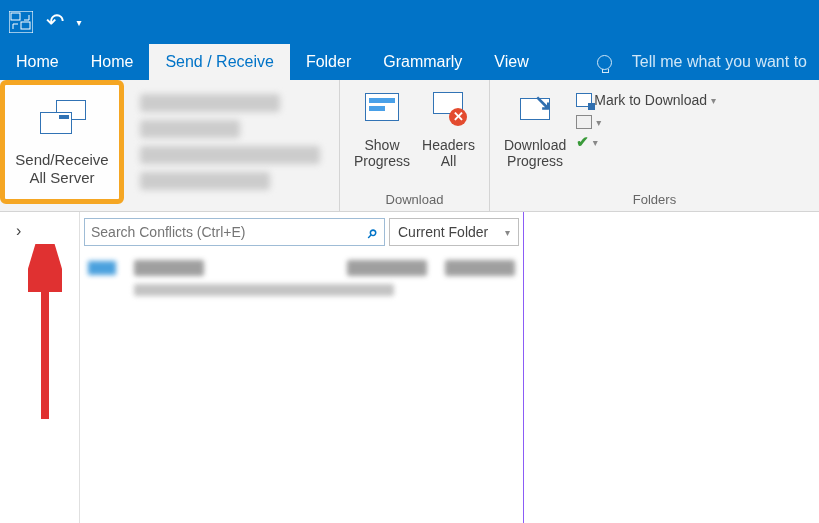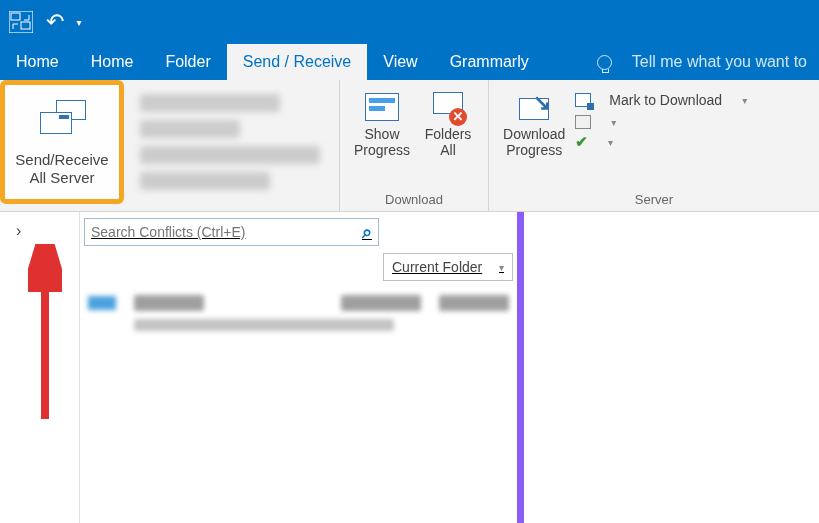--- a/index.html
+++ b/index.html
@@ -20,26 +20,26 @@
 .bulb:after { content:""; position:absolute; bottom:-4px; left:4px; width:5px; height:3px; border:1.5px solid #cfe6f7; border-top:none; }
 
 
 .ribbon { height: 132px; background: #f3f3f3; border-bottom: 1px solid #d4d4d4; display: flex; position:relative; }
 .group { border-right: 1px solid #d4d4d4; padding: 4px 8px 2px 8px; display:flex; flex-direction:column; justify-content:space-between; }
 .group-label { text-align:center; font-size:13px; color:#666; padding-bottom:2px; }
 .group-body { flex:1; display:flex; align-items:flex-start; }
 
 
 .bigbtn { display:flex; flex-direction:column; align-items:center; justify-content:flex-start; padding: 4px 6px 0 6px; cursor:pointer; min-width:64px; }
-.bigbtn .lbl { font-size:14px; color:#444; text-align:center; line-height:1.15; margin-top:0; }
+.bigbtn .lbl { font-size:14px; color:#444; text-align:center; line-height:1.15; margin-top:11px; }
 .bigbtn .ico { width:44px; height:38px; display:flex; align-items:center; justify-content:center; position:relative; }
 
 
 .smallcol { display:flex; flex-direction:column; gap:3px; padding-top:6px; }
-.smallrow { display:flex; align-items:center; gap:18px; font-size:14px; color:#444; padding:2px 4px; cursor:pointer; white-space:nowrap; }
+.smallrow { display:flex; align-items:center; gap:2px; font-size:14px; color:#444; padding:2px 4px; cursor:pointer; white-space:nowrap; }
 .drop { font-size:10px; color:#888; margin-left:2px; }
 
 
 .highlight { position:absolute; left:0; top:0; width:124px; height:124px; border:5px solid #f5a623; border-radius:6px; pointer-events:none; background: rgba(255,255,255,0.85); z-index:2; }
 .sr-btn { position:absolute; left:0; top:0; width:124px; height:124px; z-index:3; display:flex; flex-direction:column; align-items:center; justify-content:center; cursor:pointer; }
 .sr-btn .pic { width:56px; height:40px; position:relative; }
 .sr-btn .env1 { position:absolute; left:22px; top:3px; width:30px; height:20px; background:#fff; border:1.5px solid #3173b5; }
 .sr-btn .env2 { position:absolute; left:6px; top:15px; width:32px; height:22px; background:#fff; border:1.5px solid #3173b5; }
 .sr-btn .env2:before { content:""; position:absolute; right:2px; top:2px; width:10px; height:4px; background:#3173b5; }
 .sr-btn .txt { font-size:15px; color:#444; text-align:center; line-height:1.2; margin-top:14px; }
@@ -65,26 +65,26 @@
 .ico-unmark{border:1px solid #888;background:#f0f0f0;}
 .ico-check{color:#3a9a3a;font-size:15px;font-weight:bold;line-height:12px;}
 
 
 .content { display:flex; height: calc(523px - 44px - 36px - 132px); }
 .navpane { width:80px; border-right:1px solid #e0e0e0; position:relative; padding-top:10px; }
 .chev { font-size:16px; color:#444; padding-left:16px; cursor:pointer; }
 .arrow-annot { position:absolute; left:28px; top:32px; pointer-events:none; }
 
 .main { flex:1; display:flex; }
-.listpane { width:444px; border-right:7px solid #8b5cf6;text-decoration:underline; }
+.listpane { width:444px; border-right:1px solid #8b5cf6; }
 .searchrow { display:flex; gap:4px; padding:6px 4px; }
 .searchbox { flex:1; display:flex; align-items:center; border:1px solid #9fbcd6; height:28px; padding:0 6px; background:#fff;}
 .searchbox input { border:none; outline:none; flex:1; font-size:14px; color:#888; background:transparent;}
 .searchbox .mag { color:#0173c7; font-size:18px; font-weight:bold; cursor:pointer;}
-.scopebox { width:130px; border:1px solid #bfbfbf; height:28px; display:flex; align-items:center; justify-content:space-between; padding:0 8px; font-size:14px; color:#444; cursor:pointer;margin-top:35px;}
+.scopebox { width:130px; border:1px solid #bfbfbf; height:28px; display:flex; align-items:center; justify-content:space-between; padding:0 8px; font-size:14px; color:#444; cursor:pointer;}
 .msglist { padding:8px; }
 .msgrow1 { display:flex; align-items:center; gap:18px; filter:blur(2.5px); opacity:0.8;}
 .msgrow1 .blue{width:28px;height:14px;background:#1f8ad6;}
 .msgrow1 .t{height:16px;background:#888;border-radius:2px;}
 .msgrow2 { padding:8px 0 0 46px; filter:blur(2.5px); opacity:0.7;}
 .msgrow2 .t{height:12px;width:260px;background:#aaa;border-radius:2px;}
 .reading { flex:1; background:#fff; }
 </style>
 </head>
 <body>
@@ -98,24 +98,24 @@
         <path d="M9 13 L4 13 L4 18 M15 9 L20 9 L20 4" stroke="#fff" fill="none"></path>
       </svg>
   </div>
   <div class="undo">↶</div>
   <div class="caret">▾</div>
 </div>
 
 <div class="tabstrip">
   <div class="tab">Home</div>
   <div class="tab">Home</div>
+  <div class="tab active">Send / Receive</div>
   <div class="tab">Folder</div>
-  <div class="tab active">Send / Receive</div>
+  <div class="tab">Grammarly</div>
   <div class="tab">View</div>
-  <div class="tab">Grammarly</div>
   <div style="flex:1"></div>
   <div class="tell-me">
     <span class="bulb"></span>
     <span>Tell me what you want to</span>
   </div>
 </div>
 
 <div class="ribbon">
 
   <div class="group" style="width:340px; position:relative;">
@@ -151,21 +151,21 @@
         </div>
       </div>
       <div class="bigbtn">
         <div class="ico">
             <div class="ico-cancel">
               <div class="env"></div>
               <div class="x">✕</div>
             </div>
           </div>
         <div class="lbl">
-          <div>Folders</div>
+          <div>Headers</div>
           <div>All</div>
         </div>
       </div>
     </div>
     <div class="group-label">Download</div>
   </div>
 
   <div class="group" style="flex:1; border-right:none;">
     <div class="group-body">
       <div class="bigbtn">
@@ -189,21 +189,21 @@
         <div class="smallrow">
           <span class="ico-small ico-unmark"></span>
           <span class="drop">▾</span>
         </div>
         <div class="smallrow">
           <span class="ico-check">✔</span>
           <span class="drop">▾</span>
         </div>
       </div>
     </div>
-    <div class="group-label">Server</div>
+    <div class="group-label">Folders</div>
   </div>
 </div>
 
 <div class="content">
   <div class="navpane">
     <div class="chev">›</div>
     <svg class="arrow-annot" width="34" height="180">
       <defs>
           <marker id="ah" markerWidth="10" markerHeight="10" refX="5" refY="3" orient="auto">
             <path d="M0,0 L10,3 L0,6 Z" fill="#e03131"></path>

